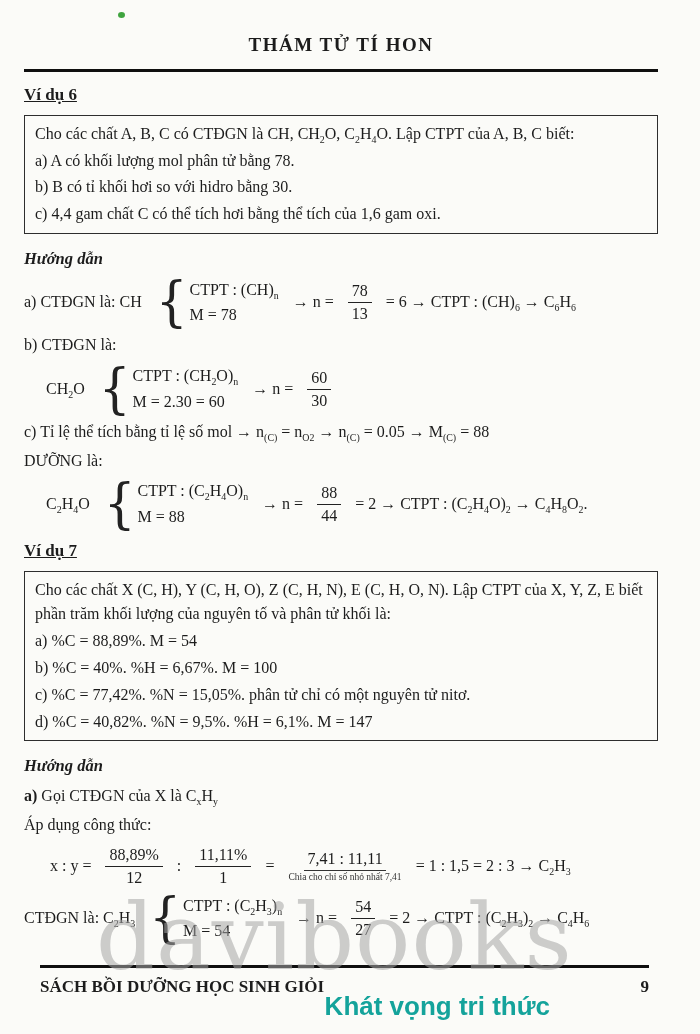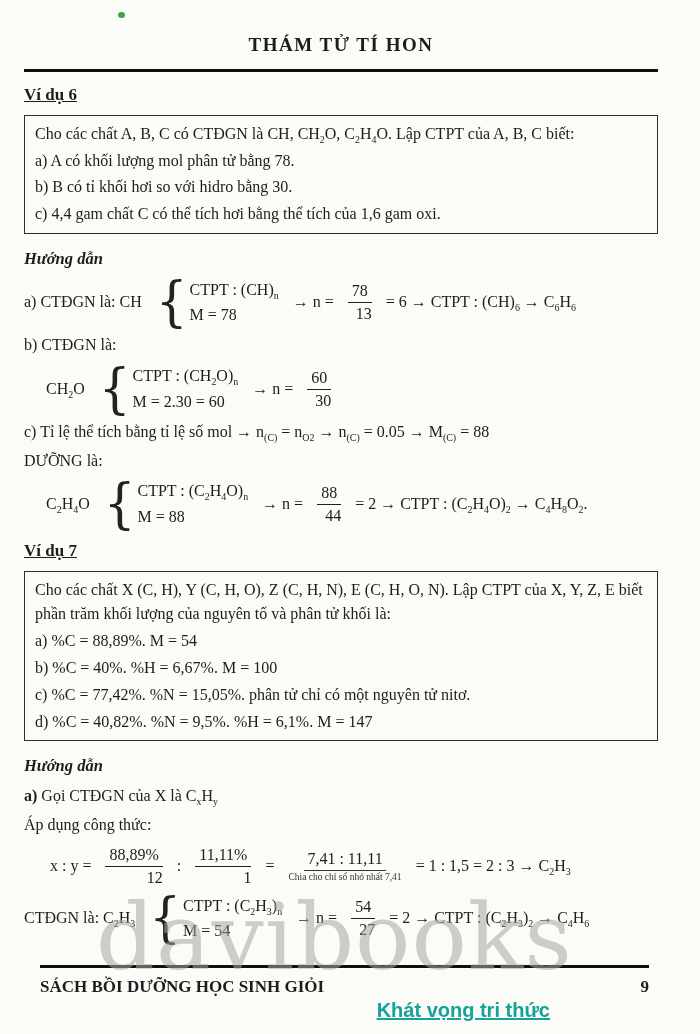--- a/index.html
+++ b/index.html
@@ -17,38 +17,38 @@
   .problem-box{border:1.2px solid #2e2e2e;padding:5px 10px;margin:4px 0 12px;}
   .problem-box .pline{padding:1px 0;}
   .guide-heading{font-weight:bold;font-style:italic;font-size:16.5px;margin:9px 0 5px;}
   .textline{margin:4px 0;}
   .formula{display:flex;align-items:center;gap:14px;margin:7px 0;flex-wrap:nowrap;white-space:nowrap;}
   .indent-1{margin-left:22px;}
   .indent-2{margin-left:26px;}
   .cases{display:inline-flex;align-items:center;}
   .brace{font-family:"DejaVu Serif",serif;font-size:50px;font-weight:200;line-height:0;transform:scaleY(1.08);display:inline-block;color:#222;}
   .case-lines{display:inline-flex;flex-direction:column;gap:3px;margin-left:2px;line-height:1.4;text-align:left;}
-  .frac{display:inline-flex;flex-direction:column;align-items:flex-end;vertical-align:middle;line-height:1.25;}
+  .frac{display:inline-flex;flex-direction:column;align-items:center;vertical-align:middle;line-height:1.25;}
   .frac .num{border-bottom:1.3px solid #222;padding:0 4px 1px;}
   .frac .den{padding-top:1px;}
   .ub{display:inline-flex;flex-direction:column;align-items:center;line-height:1.2;}
   .ub .val{border-bottom:1.2px solid #333;padding:0 3px 2px;}
   .ub .cap{font-size:9.5px;color:#333;margin-top:1px;white-space:nowrap;}
   sub{font-size:0.62em;line-height:0;}
   .bold{font-weight:bold;}
   .footer{position:absolute;left:40px;right:51px;bottom:34px;border-top:3px solid #0f0f0f;padding-top:6px;display:flex;justify-content:space-between;align-items:baseline;font-weight:bold;font-size:17px;z-index:1;}
   .watermark{
     position:absolute;left:96px;top:892px;z-index:3;pointer-events:none;
     font-family:"DejaVu Serif",serif;font-size:92px;line-height:1;
     color:var(--color-watermark,#a6a6a6);opacity:0.55;letter-spacing:1px;
   }
   .slogan{
     position:absolute;right:150px;bottom:8px;z-index:4;
     font-family:"Liberation Sans","DejaVu Sans",sans-serif;
-    font-weight:bold;font-size:20px;color:var(--color-slogan,#14a39b);text-decoration:underline;
+    font-weight:bold;font-size:26px;color:var(--color-slogan,#14a39b);
   }
 </style>
 </head>
 <body>
 
 <div class="page">
   <div class="scan-dot"></div>
 
   <div class="content">
     <div class="header-title">THÁM TỬ TÍ HON</div>

